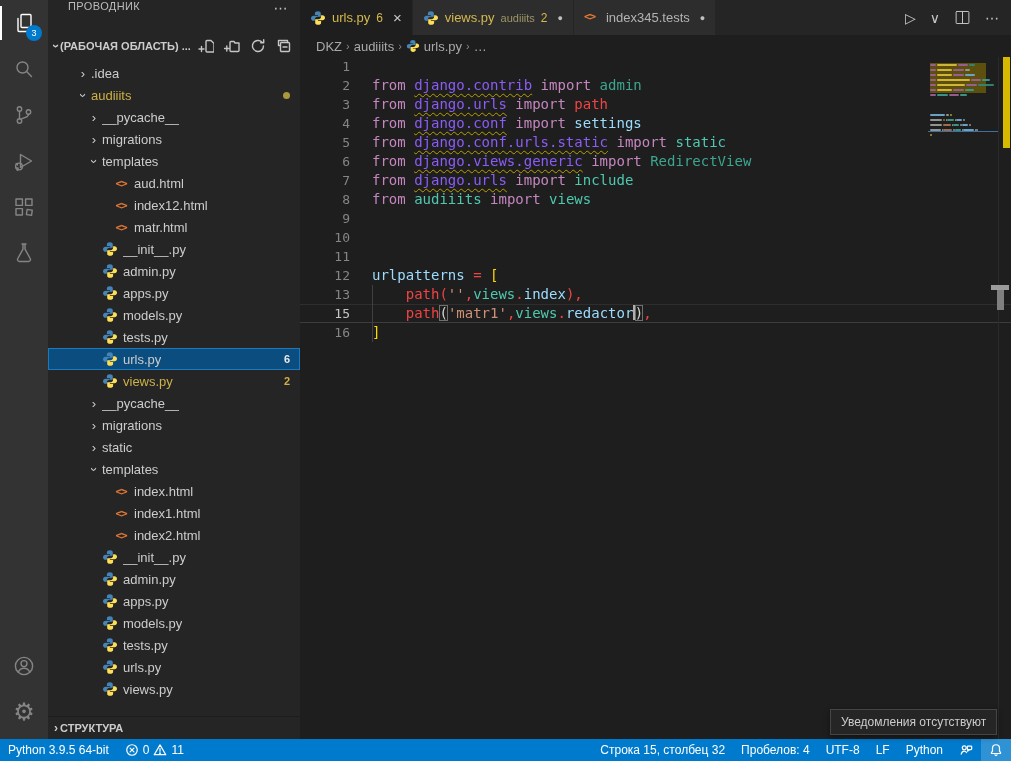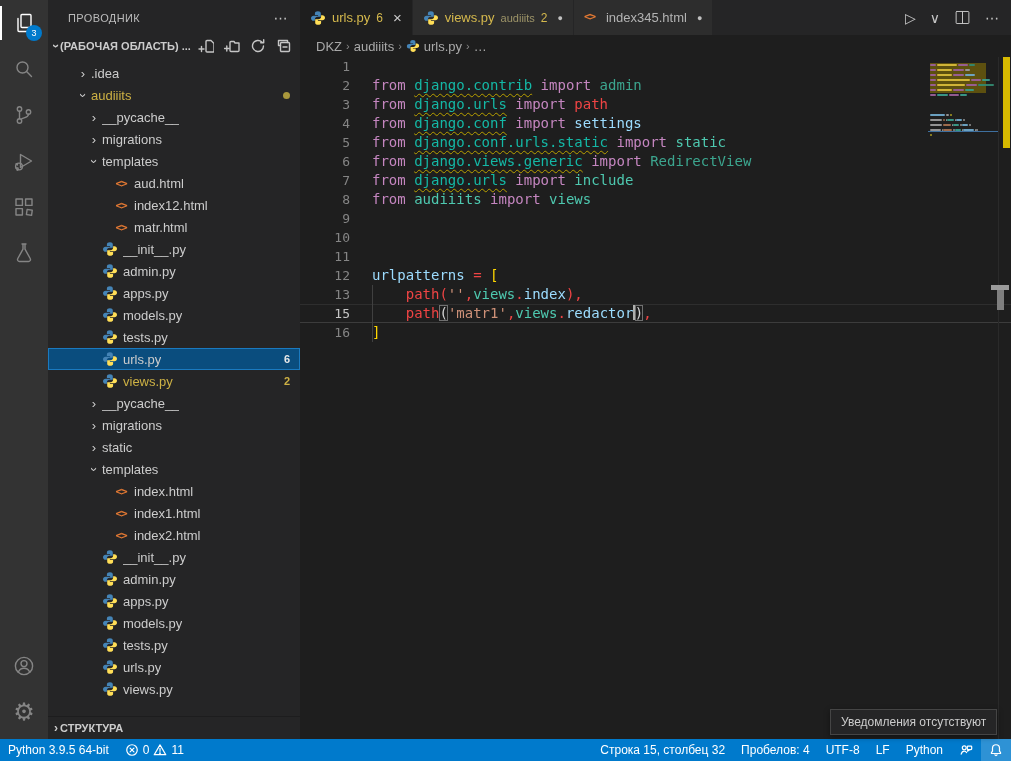--- a/index.html
+++ b/index.html
@@ -15,21 +15,21 @@
   .act-item.active { color:#ffffff; }
   .act-item.active::before { content:""; position:absolute; left:0; top:6px; bottom:6px; width:2px; background:#ffffff; }
   .act-item svg { width:24px; height:24px; }
   .act-badge { position:absolute; right:6px; bottom:5px; min-width:16px; height:16px; border-radius:9px;
                background:#007acc; color:#fff; font-size:9px; line-height:16px; text-align:center; padding:0 3px; }
   .act-bottom { margin-top:auto; display:flex; flex-direction:column; align-items:center; padding-bottom:4px; }
 
   
   .sidebar { position:absolute; left:48px; top:0; width:252px; height:739px; background:#252526;
              color:#cccccc; overflow:hidden; }
-  .sb-title { height:35px; display:flex; align-items:center; padding:0 12px 0 20px;
+  .sb-title { height:35px; display:flex; align-items:flex-start; padding:0 12px 0 20px;
               font-size:11px; color:#bbbbbb; letter-spacing:.4px; }
   .sb-title .more { margin-left:auto; font-size:14px; color:#c5c5c5; cursor:pointer; }
   .sb-section { height:22px; display:flex; align-items:center; padding:0 8px 0 4px;
                 font-size:11px; font-weight:bold; color:#cccccc; position:relative; z-index:3; background:#252526; }
   .sb-section .chev { font-size:12px; margin:0 2px 0 2px; transform:rotate(90deg); display:inline-block; color:#cccccc; }
   .sb-actions { margin-left:auto; display:flex; gap:10px; }
   .sb-actions .sbicon { width:16px; height:16px; color:#c5c5c5; cursor:pointer; }
   .sb-actions svg { width:16px; height:16px; }
   .tree { position:absolute; left:0; top:47px; right:0; bottom:17px; overflow:hidden; }
   .row { height:22px; display:flex; align-items:center; font-size:13px; color:#cccccc;
@@ -64,21 +64,21 @@
   .breadcrumb .bc-icon { width:14px; height:14px; display:inline-flex; }
 
   .codewrap { position:absolute; top:57px; left:0; right:0; bottom:0; overflow:hidden;
               font-family:"DejaVu Sans Mono","Liberation Mono",monospace; font-size:14px; }
   .code-line { height:19px; line-height:19px; white-space:pre; position:relative; padding-left:72px; }
   .code-line .ln { position:absolute; left:0; width:50px; text-align:right; color:#858585; font-size:13px; }
   .code-line.current { border-top:1px solid #2e2e2e; border-bottom:1px solid #3c3c3c; line-height:17px; }
   .code-line.current .ln { color:#c6c6c6; }
   .tk-kw{color:#c586c0} .tk-mod{color:#4ec9b0} .tk-mod2{color:#3ca68f}
   .tk-var{color:#9cdcfe} .tk-str{color:#ce9178} .tk-plain{color:#ef4444} .tk-br1{color:#ffd700}
-  .tk-modw{color:#14b8a6; text-decoration:underline wavy #b8a000 1px; text-underline-offset:3px;}
+  .tk-modw{color:#8b5cf6; text-decoration:underline wavy #b8a000 1px; text-underline-offset:3px;}
   .tk-brm{color:#d4d4d4; outline:1px solid #707070; outline-offset:-1px;}
   .cursor { display:inline-block; width:1.5px; height:15px; background:#aeafad; vertical-align:-2px; }
   .indent-guide { position:absolute; width:1px; background:#404040; left:72px; }
 
   
   .minimap { position:absolute; top:0; right:13px; width:70px; bottom:0; }
   .mm-bar { position:absolute; height:2.4px; border-radius:1px; opacity:.95; }
   .mm-warnbg { position:absolute; background:#5d500f; }
   .mm-curline { position:absolute; height:1px; background:#3e6f9e; left:0; right:0; }
   .ruler { position:absolute; top:0; right:0; width:13px; bottom:0; border-left:1px solid #2a2a2a; }
@@ -435,21 +435,21 @@
           </span>
           <span class="t-label warn">views.py</span>
           <span class="t-desc">audiiits</span>
           <span class="t-badge">2</span>
           <span class="t-dirty">●</span>
         </div>
         <div class="tab">
           <span class="ficon" style="width: 16px; height: 16px; display: inline-flex;">
             <span class="html-glyph">&lt;&gt;</span>
           </span>
-          <span class="t-label">index345.html</span>
+          <span class="t-label">index345.tests</span>
           <span class="t-dirty">●</span>
         </div>
         <div class="tab-actions">
           <span class="ta">▷</span>
           <span class="ta">∨</span>
           <span class="ta" style="width: 17px; height: 17px;">
             <svg viewBox="0 0 24 24" fill="none" stroke="currentColor" stroke-width="1.4" stroke-linecap="round" stroke-linejoin="round">
               <rect x="3" y="3.5" width="18" height="17" rx="1"></rect>
               <line x1="12" y1="3.5" x2="12" y2="20.5"></line>
             </svg>

